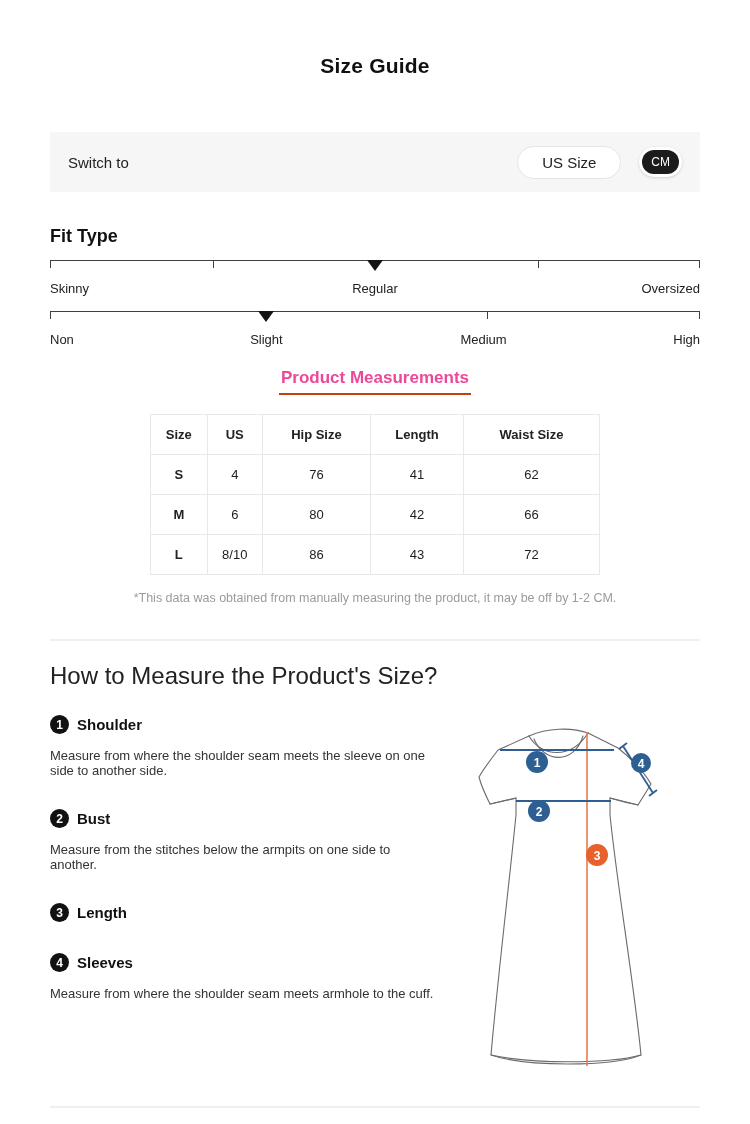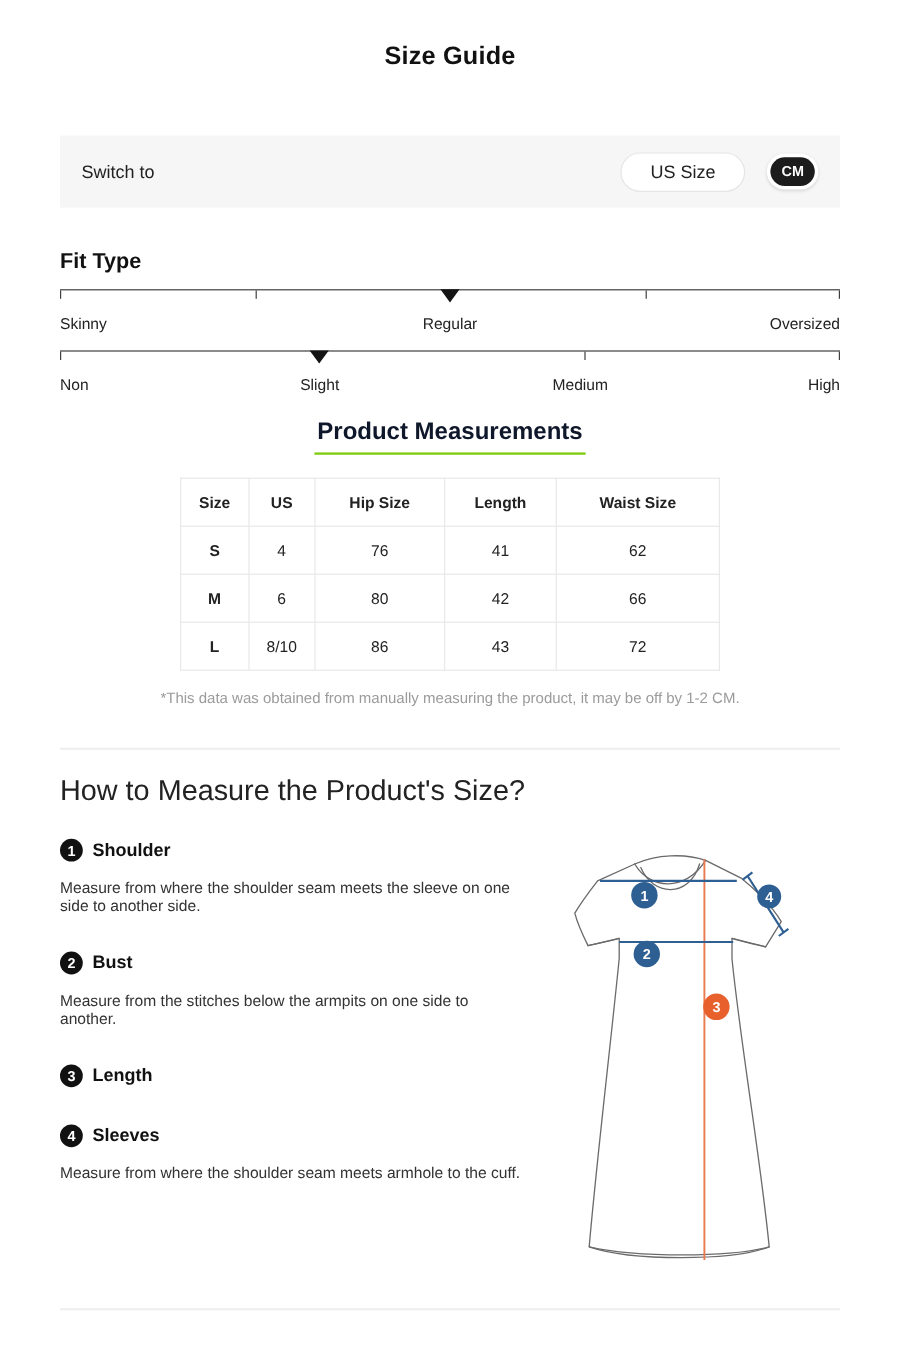--- a/index.html
+++ b/index.html
@@ -8,21 +8,21 @@
     height: 1124px;
     font-family: "Liberation Sans", sans-serif;
     color: #222;
     position: relative;
     overflow: hidden;
   }
   .content { margin: 0 50px; width: 650px; }
 
   
   .page-title {
-    padding-top: 35px;
+    padding-top: 54px;
     text-align: center;
     font-size: 21px;
     font-weight: bold;
     letter-spacing: .2px;
     color: #111;
   }
 
   
   .switch-bar {
     margin-top: 54px;
@@ -52,21 +52,21 @@
     box-shadow: 0 1px 3px rgba(0,0,0,.15);
     cursor: pointer;
   }
   .unit-pill {
     display: block;
     background: #1c1c1c;
     color: #fff;
     border-radius: 999px;
     padding: 6px 9px;
     font-size: 12px;
-    font-weight: bold;
+    font-weight: normal;
     line-height: 1;
   }
 
   
   .slider-heading { margin-top: 34px; font-size: 18px; font-weight: bold; color: #111; }
   .slider-heading.second { margin-top: 10px; }
   .slider-track {
     margin-top: 13px;
     position: relative;
     height: 12px;
@@ -91,24 +91,24 @@
   .slider-labels { position: relative; height: 15px; margin-top: 9px; font-size: 13px; color: #222; }
   .slider-labels .lab { position: absolute; top: 0; white-space: nowrap; }
   .lab.at-start { left: 0; }
   .lab.at-end { right: 0; }
   .lab.centered { transform: translateX(-50%); }
 
   
   .pm-heading-wrap { text-align: center; margin-top: 21px; }
   .pm-heading {
     display: inline-block;
-    font-size: 20px;
+    font-size: 17px;
     font-weight: bold;
-    color: #0f172a;
-    border-bottom: 2px solid #84cc16;
+    color: #ec4899;
+    border-bottom: 2px solid #c2410c;
     padding: 0 2px 5px 2px;
   }
   table.size-table {
     margin: 19px auto 0;
     width: 450px;
     border-collapse: collapse;
   }
   .size-table th, .size-table td {
     border: 1px solid #e8e8e8;
     height: 40px;

